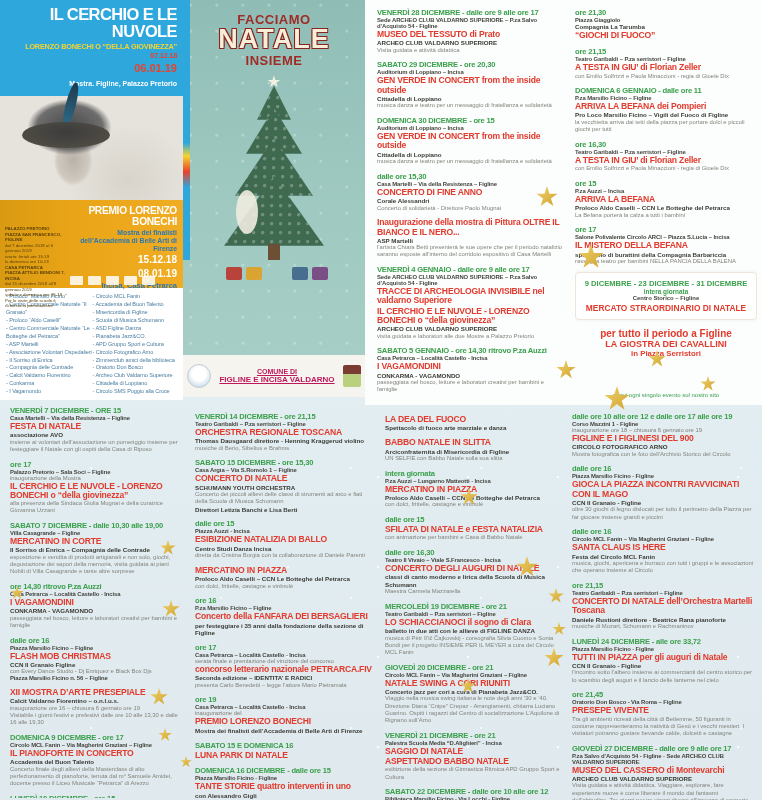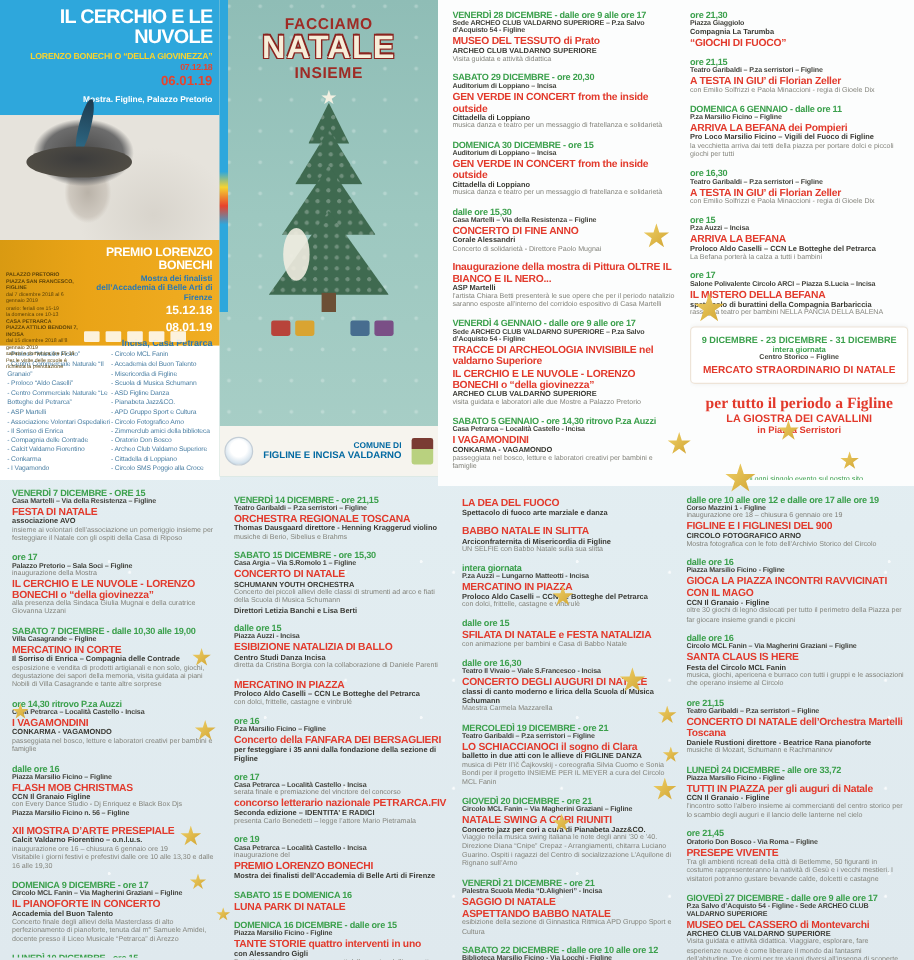--- a/index.html
+++ b/index.html
@@ -63,21 +63,21 @@
   .t4{top:104px;width:100px;height:70px;}
   .cp-trunk{position:absolute;left:50%;transform:translateX(-50%);top:172px;width:12px;height:16px;background:#6c4f35;}
   .cp-snowoval{position:absolute;left:22px;top:118px;width:22px;height:44px;background:#efece0;border-radius:50%;opacity:.9;}
   .gift{position:absolute;bottom:2px;width:16px;height:13px;border-radius:2px;}
   .g1{left:12px;background:#b8433a;}
   .g2{left:32px;background:#d9a431;}
   .g3{right:26px;background:#476d8f;}
   .g4{right:6px;background:#7a4f86;}
   .cp-comune{position:absolute;left:0;bottom:0;width:100%;height:42px;background:#f6f4ee;display:flex;align-items:center;justify-content:center;gap:8px;}
   .crest{width:24px;height:24px;border-radius:50%;background:radial-gradient(circle at 50% 40%,#fff 40%,#d7e4ee 70%,#9fb8ce 100%);border:1px solid #c3cdd6;}
-  .comune-txt{text-align:right;color:#0369a1;font-weight:bold;}
+  .comune-txt{text-align:center;color:#be185d;font-weight:bold;text-decoration:underline;}
   .comune-l1{font-size:7px;}
   .comune-l2{font-size:8px;}
   .logo2{width:18px;height:22px;background:linear-gradient(180deg,#7a3b33 40%,#b9d17f 40%);border-radius:2px;}
 
   
   .ln-day,.ln-time{font-size:7.6px;font-weight:bold;color:#3ba04c;letter-spacing:-0.2px;}
   .ln-venue{font-size:5.9px;font-weight:bold;color:#45453f;letter-spacing:-0.1px;}
   .ln-note{font-size:5.9px;color:#807f78;}
   .ln-title{font-size:8.6px;font-weight:bold;color:#e23a2c;line-height:1.08;letter-spacing:-0.2px;margin:1px 0 0;}
   .ln-org{font-size:6.2px;font-weight:bold;color:#3a3a34;line-height:1.2;}
@@ -87,21 +87,21 @@
   
   #top-right{position:absolute;left:365px;top:0;width:397px;height:405px;background:#fcfdfd;}
   #col-a{position:absolute;left:12px;top:8px;width:188px;height:392px;overflow:hidden;}
   #col-b{position:absolute;left:210px;top:8px;width:182px;height:392px;overflow:hidden;}
   .market-box{background:#fff;border:1px solid #eee4d8;border-radius:4px;box-shadow:0 0 4px rgba(0,0,0,.06);text-align:center;padding:6px 4px;margin:4px 0 8px;}
   .mb-dates{font-size:7.6px;font-weight:bold;color:#3ba04c;}
   .mb-sub{font-size:6.4px;font-weight:bold;color:#3ba04c;}
   .mb-venue{font-size:5.9px;font-weight:bold;color:#45453f;}
   .mb-title{font-size:8.4px;font-weight:bold;color:#e23a2c;margin-top:2px;}
   .giostra{text-align:center;margin-top:8px;}
-  .gi-l1{font-size:13px;font-weight:bold;color:#e23a2c;font-family:Liberation Serif, serif;}
+  .gi-l1{font-size:10px;font-weight:bold;color:#e23a2c;}
   .gi-l2{font-size:9px;font-weight:bold;color:#e23a2c;}
   .gi-l3{font-size:7.8px;font-weight:bold;color:#e23a2c;}
   .site{text-align:center;margin-top:34px;}
   .site-note{font-size:6px;color:#3ba04c;}
   .site-url{font-size:11px;font-weight:bold;color:#2f9747;text-decoration:none;display:inline-block;margin-top:1px;}
 
   
   #bottom{position:absolute;left:0;top:400px;width:610px;height:400px;}
   .bcol{position:absolute;top:6px;height:392px;overflow:hidden;}
   #bcol1{left:10px;width:175px;}

